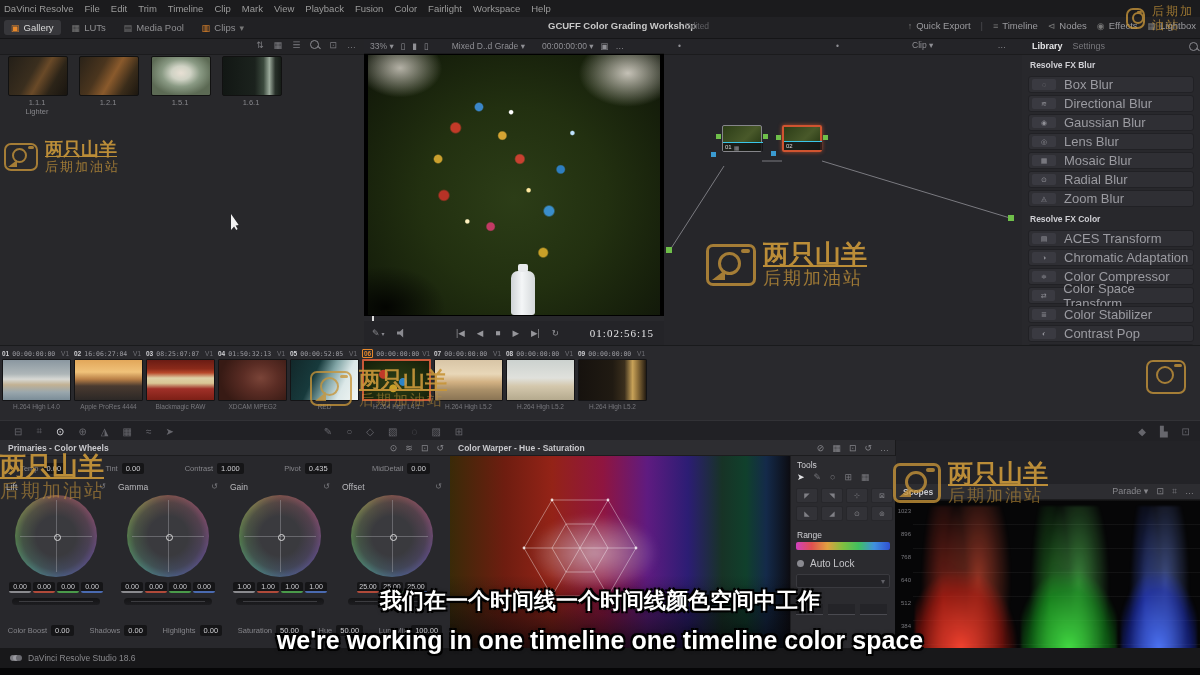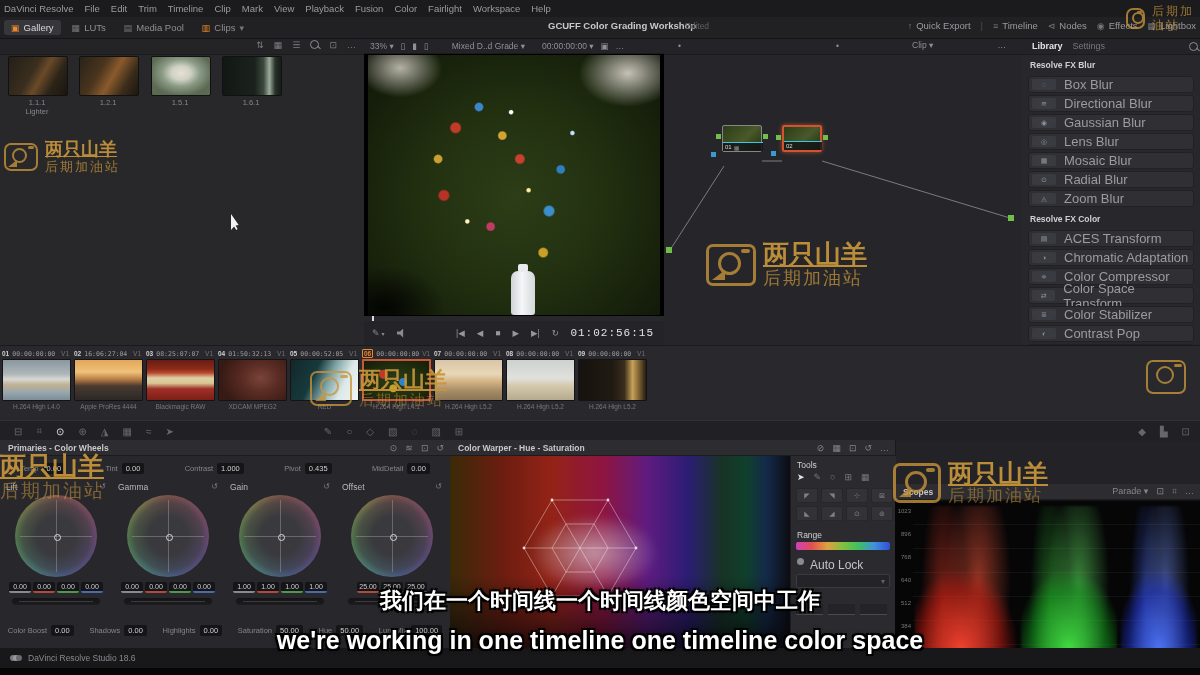--- a/index.html
+++ b/index.html
@@ -61,21 +61,21 @@
       radial-gradient(ellipse at 50% 55%,#2c3d17 0%,#223010 45%,#161f0b 80%,#10150a 100%);}
   .bottle{position:absolute;left:49%;bottom:0;width:24px;height:44px;border-radius:7px 7px 3px 3px;
           background:linear-gradient(90deg,#cfd3d6,#f4f6f7 45%,#d4d8da);}
   .bottle:before{content:'';position:absolute;left:7px;top:-7px;width:10px;height:8px;background:#e8eaec;border-radius:2px;}
   #scrubbar{position:absolute;left:0;top:278px;width:300px;height:5px;background:#28282c;}
   #scrubbar .ph{position:absolute;left:8px;top:0;width:2px;height:5px;background:#ddd;}
   #transport{position:absolute;left:0;top:283px;width:300px;height:24px;background:#242428;display:flex;align-items:center;
              font-size:9px;color:#8a8a90;}
   .speaker{width:10px;height:9px;background:#8a8a90;clip-path:polygon(0 32%,34% 32%,66% 0,66% 100%,34% 68%,0 68%);}
   .tpt-mid{position:absolute;left:92px;display:flex;gap:12px;font-size:8.5px;color:#96969b;}
-  #tc-main{position:absolute;right:10px;font-family:Liberation Mono, monospace;font-size:11px;color:#e4e4e6;letter-spacing:1px;}
+  #tc-main{position:absolute;right:10px;font-family:Liberation Serif, serif;font-size:11px;color:#e4e4e6;letter-spacing:1px;}
   
   #node-panel{left:664px;top:38px;width:358px;height:307px;background:#26262a;border-right:1px solid #18181a;}
   #node-head{position:absolute;left:0;top:0;width:358px;height:16px;background:#242428;border-bottom:1px solid #1b1b1d;
              font-size:8.5px;color:#8f8f94;}
   .node-box{position:absolute;width:40px;height:27px;border:1px solid #85858a;border-radius:2px;
             background:linear-gradient(135deg,#2c3d17,#49592a 55%,#20300f);box-sizing:border-box;}
   .node-box .nlab{position:absolute;left:0;bottom:0;width:100%;height:8px;background:rgba(20,20,22,.85);
                   font-size:6px;color:#ddd;display:flex;align-items:center;padding-left:2px;gap:2px;border-top:1px solid #3ac6e8;}
   .node-box.sel{border:2px solid #d05430;box-shadow:0 0 4px rgba(208,84,48,.8);}
   .io-dot{position:absolute;width:5px;height:5px;}
@@ -159,21 +159,21 @@
              font-size:8px;color:#aaaaae;}
   .tools-title{position:absolute;left:6px;top:4px;font-size:8.5px;color:#cfcfd3;}
   .tool-row{position:absolute;left:6px;top:16px;display:flex;gap:9px;font-size:9px;color:#77777c;}
   .tool-row .on{color:#e4e4e6;}
   .tgrid{position:absolute;left:5px;display:flex;gap:3px;}
   .tgbtn{width:20px;height:13px;background:#323237;border-radius:2px;border:1px solid #27272b;
          font-size:7px;color:#808086;display:flex;align-items:center;justify-content:center;}
   .range-lab{position:absolute;left:6px;top:74px;color:#cfcfd3;font-size:8.5px;}
   .rainbow{position:absolute;left:5px;top:86px;width:94px;height:8px;border-radius:2px;
     background:linear-gradient(90deg,#d040c0,#e05050,#e0a040,#80c040,#40c060,#4090e0,#3050d0);}
-  .autolock{position:absolute;left:6px;top:102px;display:flex;gap:6px;color:#c4c4c8;font-size:12px;}
+  .autolock{position:absolute;left:6px;top:102px;display:flex;align-items:center;gap:6px;color:#c4c4c8;font-size:10px;}
   .tgl{width:7px;height:7px;border-radius:50%;background:#8a8a90;}
   .tdrop{position:absolute;left:5px;top:118px;width:88px;height:12px;background:#242428;border:1px solid #3a3a3f;border-radius:2px;
          display:flex;align-items:center;justify-content:flex-end;padding-right:4px;color:#606066;font-size:8px;}
   .tfields{position:absolute;left:5px;top:148px;display:flex;gap:5px;}
   .tfield{width:27px;height:10px;border-bottom:1px solid #4a4a50;background:#242428;}
   
   #scopes-panel{left:895px;top:440px;width:305px;height:208px;background:#c4b5fd;margin-top:44px;}
   #scope-view{position:absolute;left:0;top:16px;width:305px;height:192px;background:#060607;
     }
   #scope-grid{position:absolute;left:18px;top:0;width:287px;height:192px;

